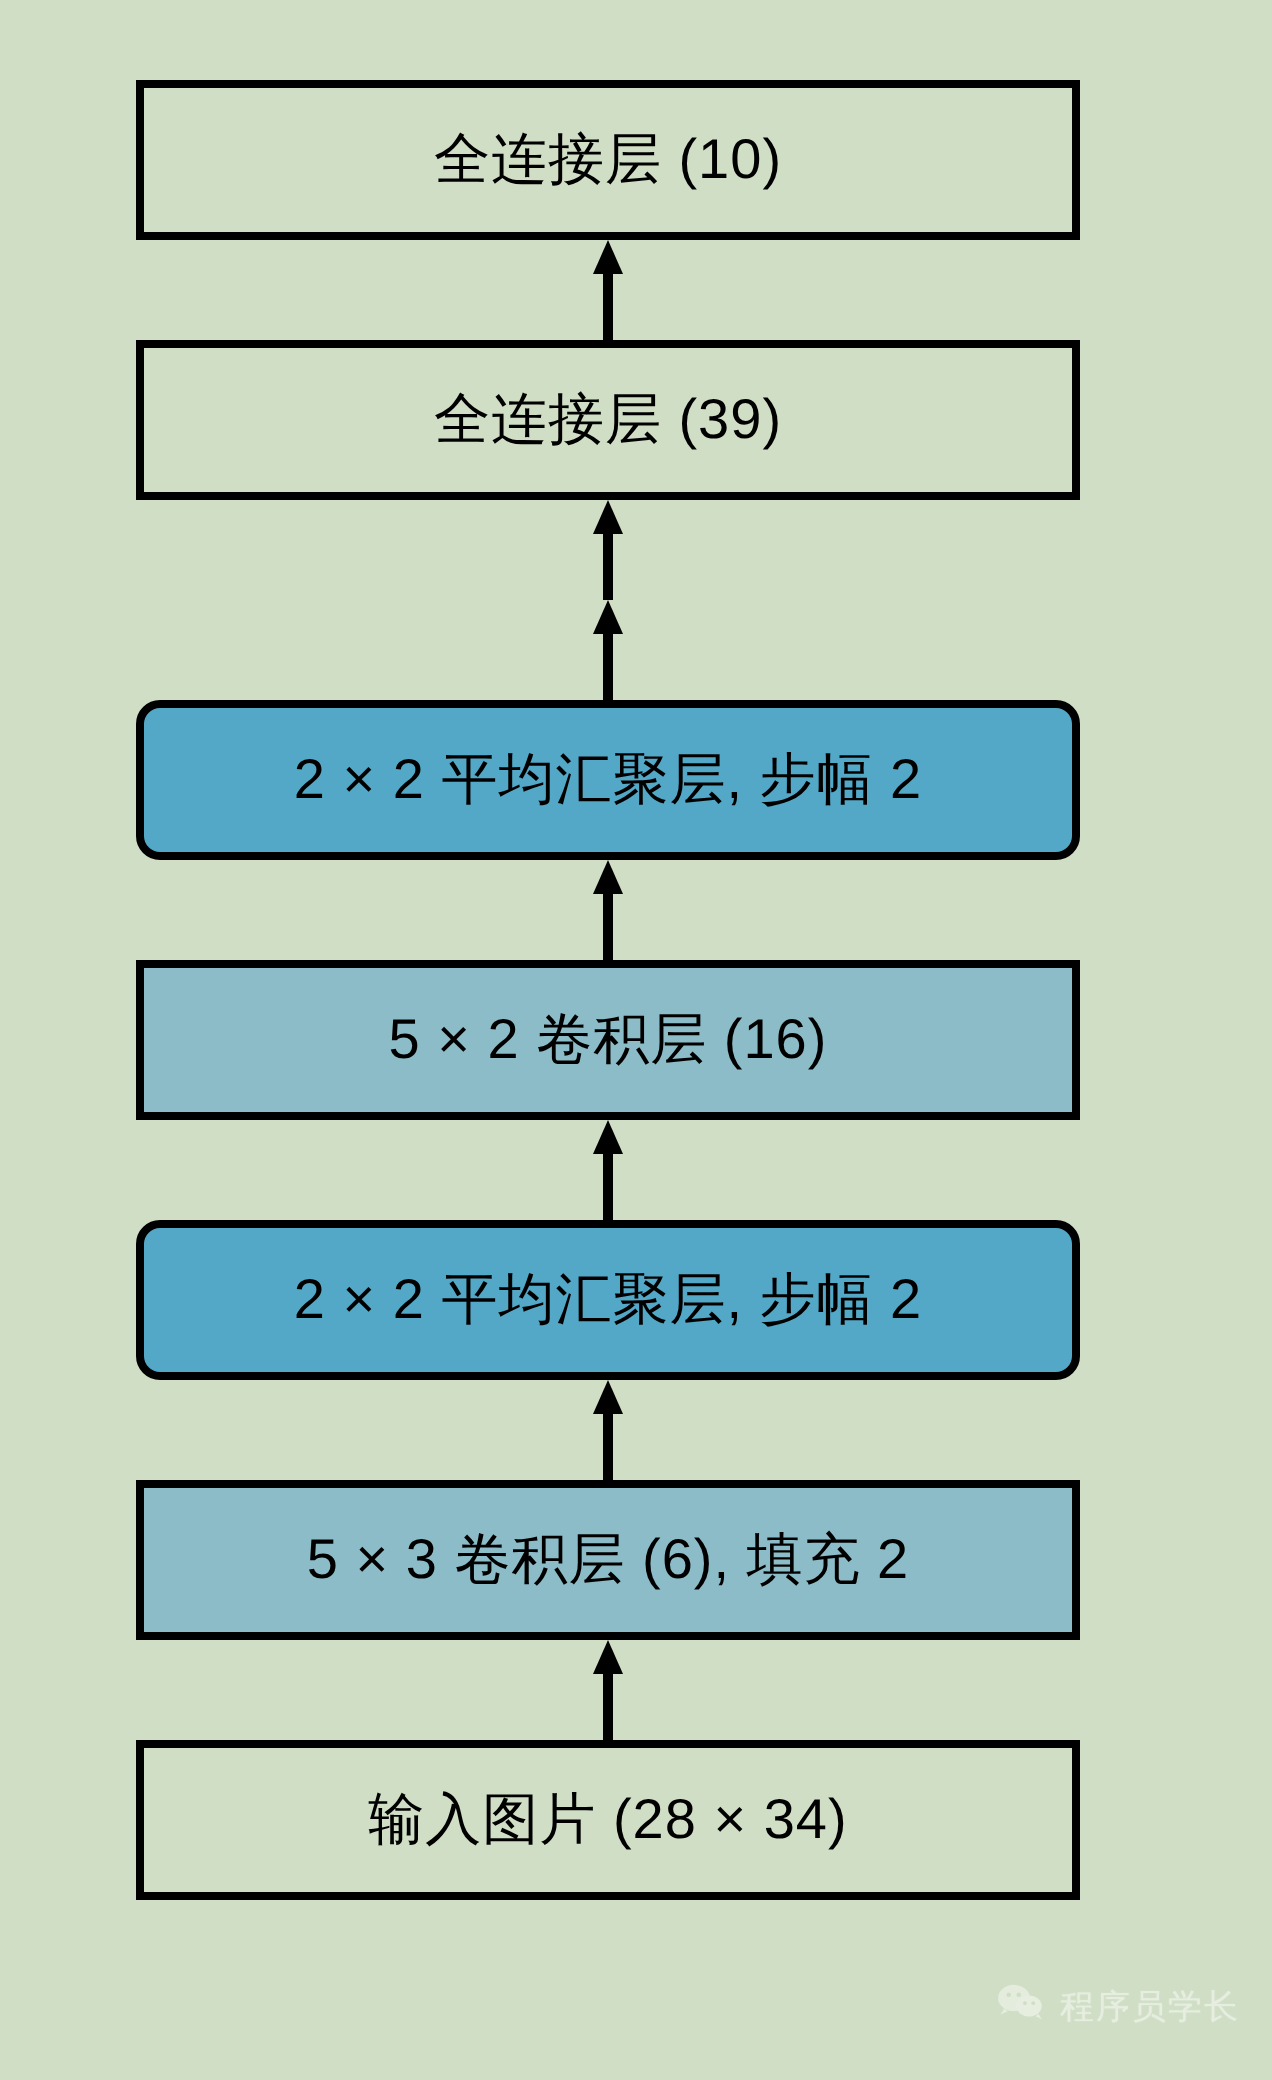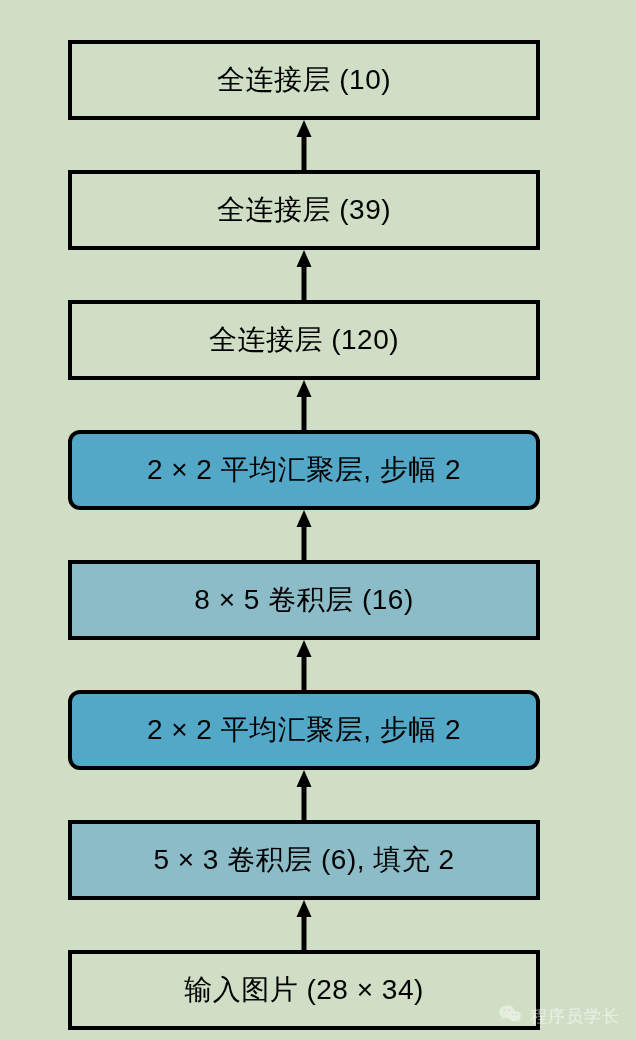--- a/index.html
+++ b/index.html
@@ -64,21 +64,21 @@
     left: 50%;
     top: 0;
     transform: translateX(-50%);
     display: block;
   }
 
   
   .watermark {
     position: absolute;
     right: 16px;
-    bottom: 12px;
+    bottom: 24px;
     display: flex;
     align-items: center;
     gap: 8px;
     opacity: 0.5;
   }
   .watermark .wm-icon { display: block; }
   .watermark .wm-text {
     font-size: 17px;
     color: #ffffff;
     font-family: "DejaVu Sans", "Liberation Sans", sans-serif;
@@ -103,40 +103,37 @@
       </div>
       <div class="layer-box fill-plain">
         <span class="layer-label">全连接层 (39)</span>
       </div>
       <div class="arrow-gap">
         <svg class="arrow-svg" width="26" height="50" viewBox="0 0 26 50">
           <rect x="10.5" y="14" width="5" height="36" fill="#000000"></rect>
           <polygon points="13,0 20.5,17 5.5,17" fill="#000000"></polygon>
         </svg>
       </div>
-      <div class="layer-box fill-plain">
-        <span class="layer-label">全连接层 (120)</span>
-      </div>
       <div class="arrow-gap">
         <svg class="arrow-svg" width="26" height="50" viewBox="0 0 26 50">
           <rect x="10.5" y="14" width="5" height="36" fill="#000000"></rect>
           <polygon points="13,0 20.5,17 5.5,17" fill="#000000"></polygon>
         </svg>
       </div>
       <div class="layer-box fill-pool">
         <span class="layer-label">2 × 2 平均汇聚层, 步幅 2</span>
       </div>
       <div class="arrow-gap">
         <svg class="arrow-svg" width="26" height="50" viewBox="0 0 26 50">
           <rect x="10.5" y="14" width="5" height="36" fill="#000000"></rect>
           <polygon points="13,0 20.5,17 5.5,17" fill="#000000"></polygon>
         </svg>
       </div>
       <div class="layer-box fill-conv">
-        <span class="layer-label">8 × 5 卷积层 (16)</span>
+        <span class="layer-label">5 × 2 卷积层 (16)</span>
       </div>
       <div class="arrow-gap">
         <svg class="arrow-svg" width="26" height="50" viewBox="0 0 26 50">
           <rect x="10.5" y="14" width="5" height="36" fill="#000000"></rect>
           <polygon points="13,0 20.5,17 5.5,17" fill="#000000"></polygon>
         </svg>
       </div>
       <div class="layer-box fill-pool">
         <span class="layer-label">2 × 2 平均汇聚层, 步幅 2</span>
       </div>

